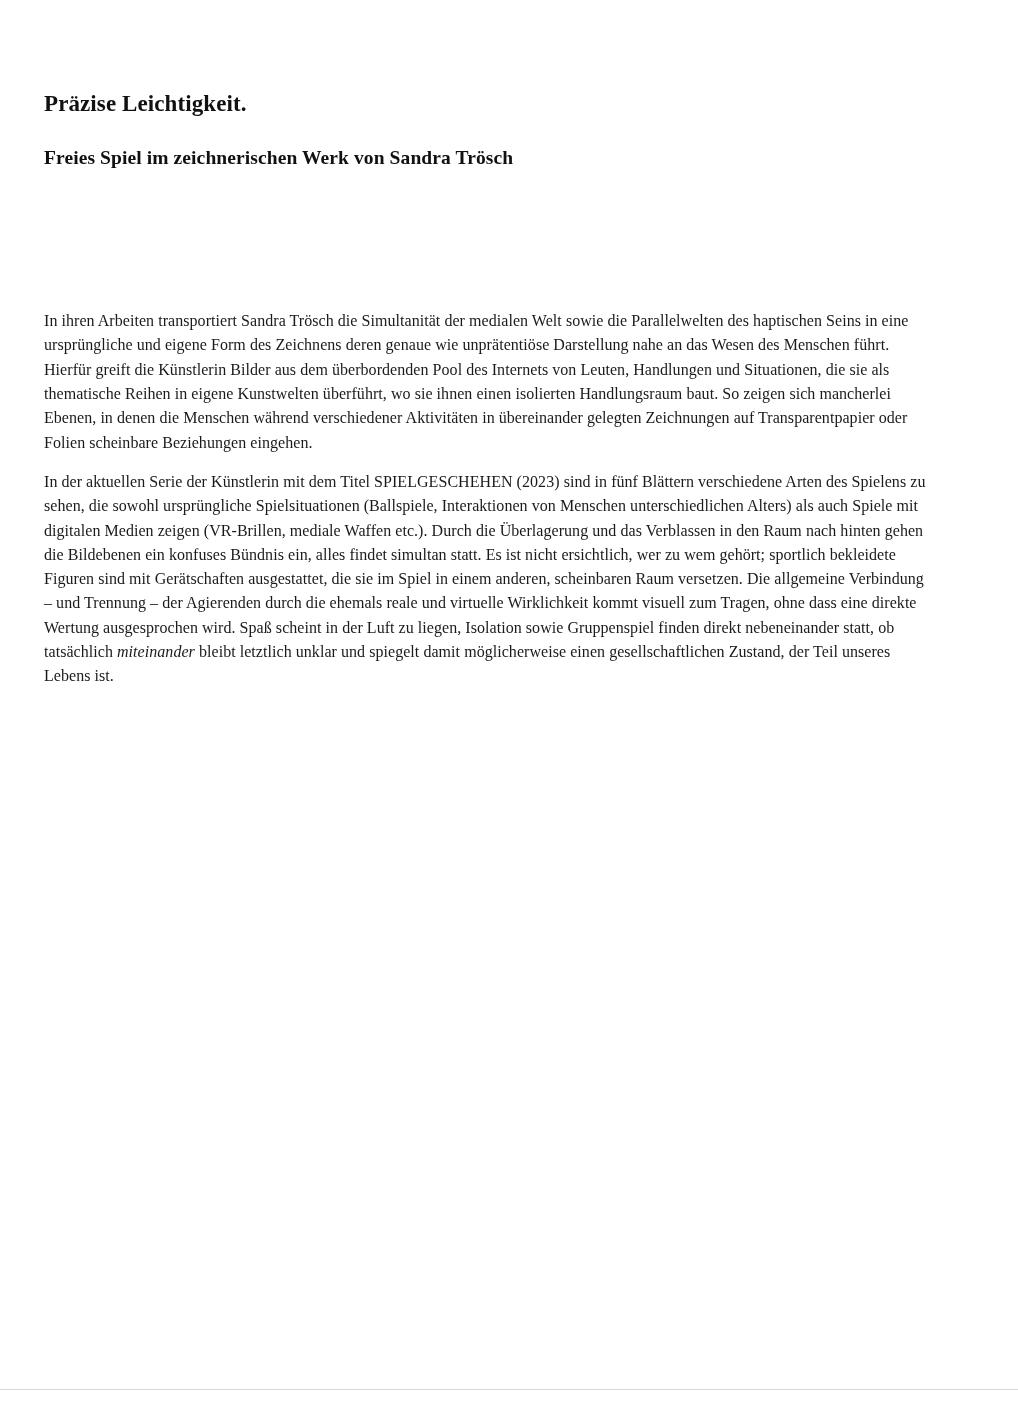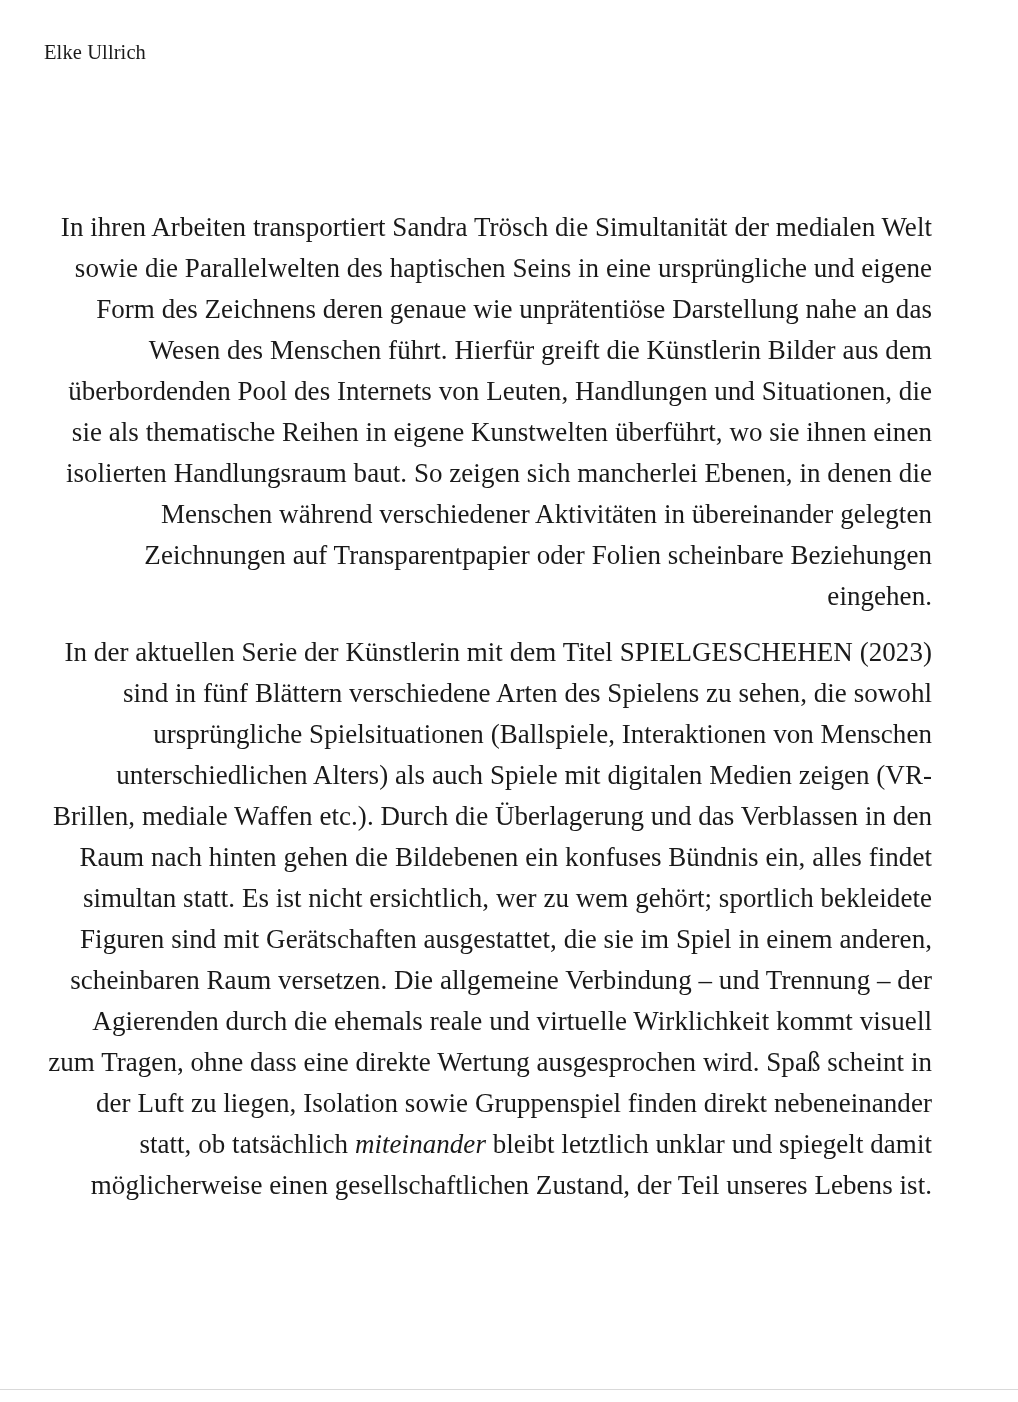--- a/index.html
+++ b/index.html
@@ -43,25 +43,25 @@
     font-weight: bold;
     color: #111111;
     margin: 0;
     padding-top: 30px;
     letter-spacing: 0.1px;
   }
   .body-block {
     padding-top: 140px;
   }
   p.para {
-    font-size: 27px;
+    font-size: 16px;
     line-height: 1.52;
     margin: 0 0 0 0;
     color: #1a1a1a;
-    text-align: right;
+    text-align: left;
     max-width: 890px;
     letter-spacing: 0.05px;
   }
   p.para + p.para {
     margin-top: 15px;
   }
   .italic {
     font-style: italic;
   }
   .footer-rule {
@@ -72,23 +72,24 @@
     height: 12px;
     border-top: 1px solid #d9d9d9;
     background: #ffffff;
   }
 </style>
 </head>
 <body>
 
 <div class="page">
 
-  <div class="author">Elke Ullrich</div>
 
+  <h1 class="title">Präzise Leichtigkeit.</h1>
 
+  <h2 class="subtitle">Freies Spiel im zeichnerischen Werk von Sandra Trösch</h2>
 
   <div class="body-block">
     <p class="para">In ihren Arbeiten transportiert Sandra Trösch die Simultanität der medialen Welt sowie die Parallelwelten des haptischen Seins in eine ursprüngliche und eigene Form des Zeichnens deren genaue wie unprätentiöse Darstellung nahe an das Wesen des Menschen führt. Hierfür greift die Künstlerin Bilder aus dem überbordenden Pool des Internets von Leuten, Handlungen und Situationen, die sie als thematische Reihen in eigene Kunstwelten überführt, wo sie ihnen einen isolierten Handlungsraum baut. So zeigen sich mancherlei Ebenen, in denen die Menschen während  verschiedener Aktivitäten in übereinander gelegten Zeichnungen auf Transparentpapier oder Folien scheinbare Beziehungen eingehen.</p>
     <p class="para">In der aktuellen Serie der Künstlerin mit dem Titel SPIELGESCHEHEN (2023) sind in fünf Blättern verschiedene Arten des Spielens zu sehen, die sowohl ursprüngliche Spielsituationen (Ballspiele, Interaktionen von Menschen unterschiedlichen Alters) als auch Spiele mit digitalen Medien zeigen (VR-Brillen, mediale Waffen etc.). Durch die Überlagerung und das Verblassen in den Raum nach hinten gehen die Bildebenen ein konfuses Bündnis ein, alles findet simultan statt. Es ist nicht ersichtlich, wer zu wem gehört; sportlich bekleidete Figuren sind mit Gerätschaften ausgestattet, die sie im Spiel in einem anderen, scheinbaren Raum versetzen. Die allgemeine Verbindung – und Trennung – der Agierenden durch die ehemals reale und virtuelle Wirklichkeit kommt visuell zum Tragen, ohne dass eine direkte Wertung ausgesprochen wird. Spaß scheint in der Luft zu liegen, Isolation sowie Gruppenspiel finden direkt nebeneinander statt, ob tatsächlich <span class="italic">miteinander</span> bleibt letztlich unklar und spiegelt damit möglicherweise einen gesellschaftlichen Zustand, der Teil unseres Lebens ist.</p>
   </div>
 
   <div class="footer-rule"></div>
 </div>
 
 </body></html>

